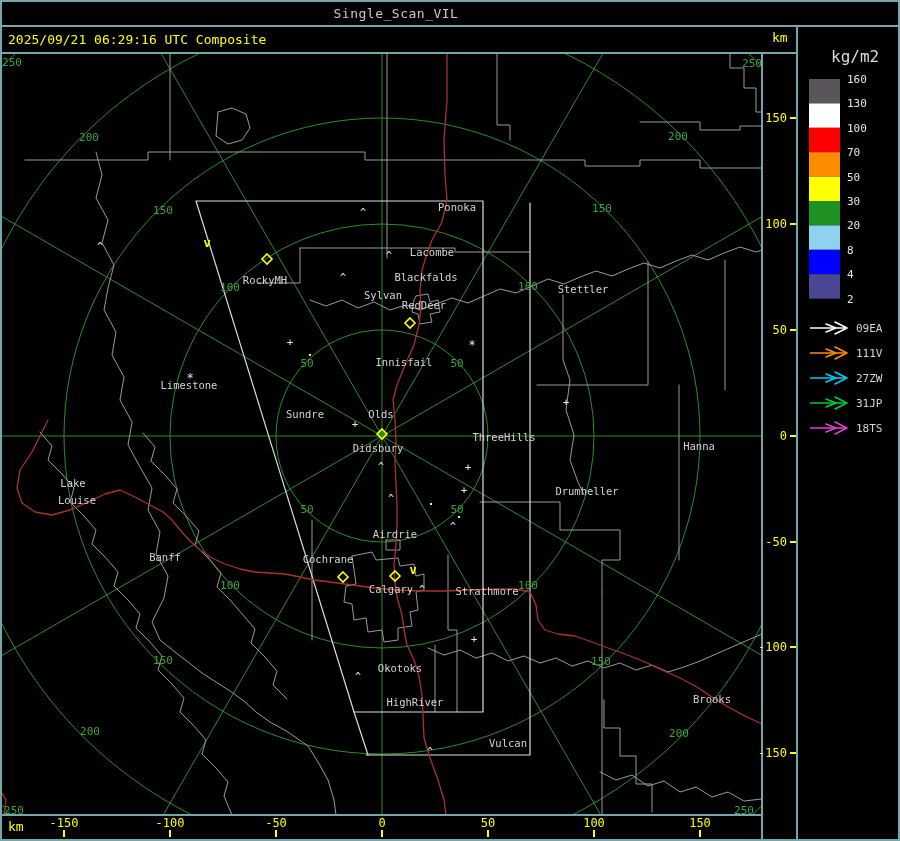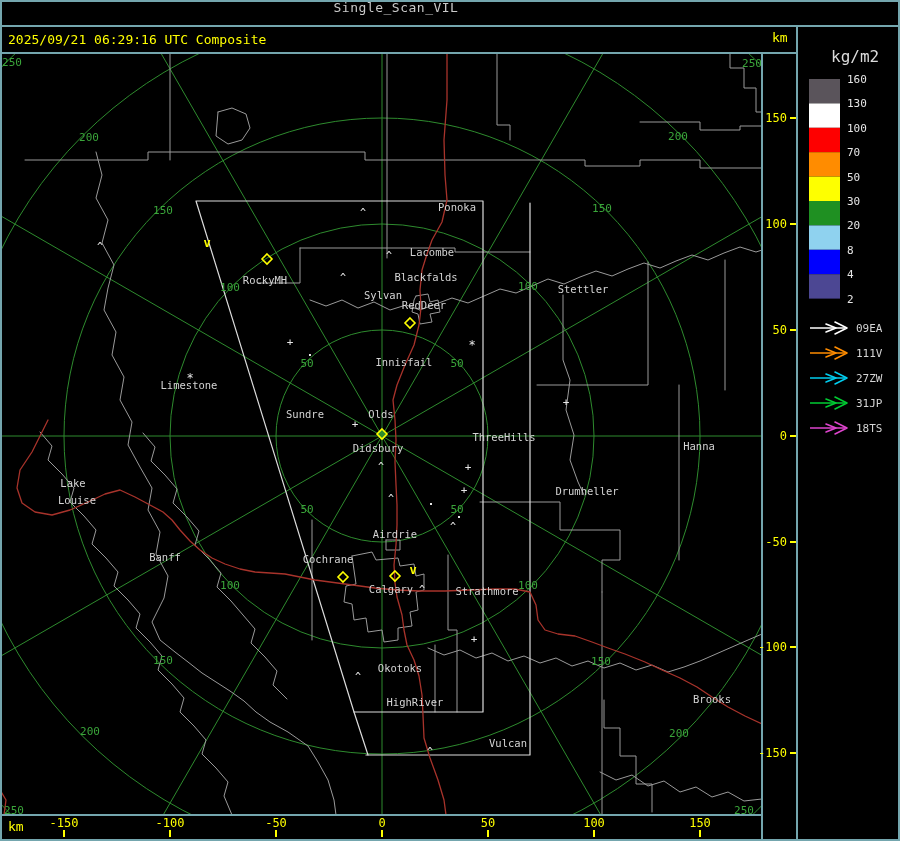--- a/index.html
+++ b/index.html
@@ -1,19 +1,19 @@
 <!DOCTYPE html>
 <html><head>
 <meta charset="utf-8">
 <style>
   html,body{margin:0;padding:0;background:#000;}
   body{width:900px;height:841px;position:relative;overflow:hidden;
        font-family:"DejaVu Sans Mono",monospace;}
   .titlebar{position:absolute;left:0;top:0;width:792px;height:26px;
-            display:flex;align-items:flex-start;justify-content:center;
+            display:flex;align-items:center;justify-content:center;
             color:#c9c9c9;font-size:13px;letter-spacing:.5px;z-index:2;}
   .infobar{position:absolute;left:0;top:27px;width:900px;height:37px;
            color:#ffff00;font-size:13px;line-height:25px;z-index:2;}
   .infobar .stamp{position:absolute;left:8px;top:0;}
   .unit-top{position:absolute;left:772px;top:30px;color:#ffff00;font-size:13px;z-index:2;}
   .unit-bottom{position:absolute;left:8px;top:819px;color:#ffff00;font-size:13px;z-index:2;}
   .legend-unit{position:absolute;left:831px;top:47px;color:#dcdcdc;font-size:16px;z-index:2;}
   svg{position:absolute;left:0;top:0;z-index:1;}
 </style>
 </head>

